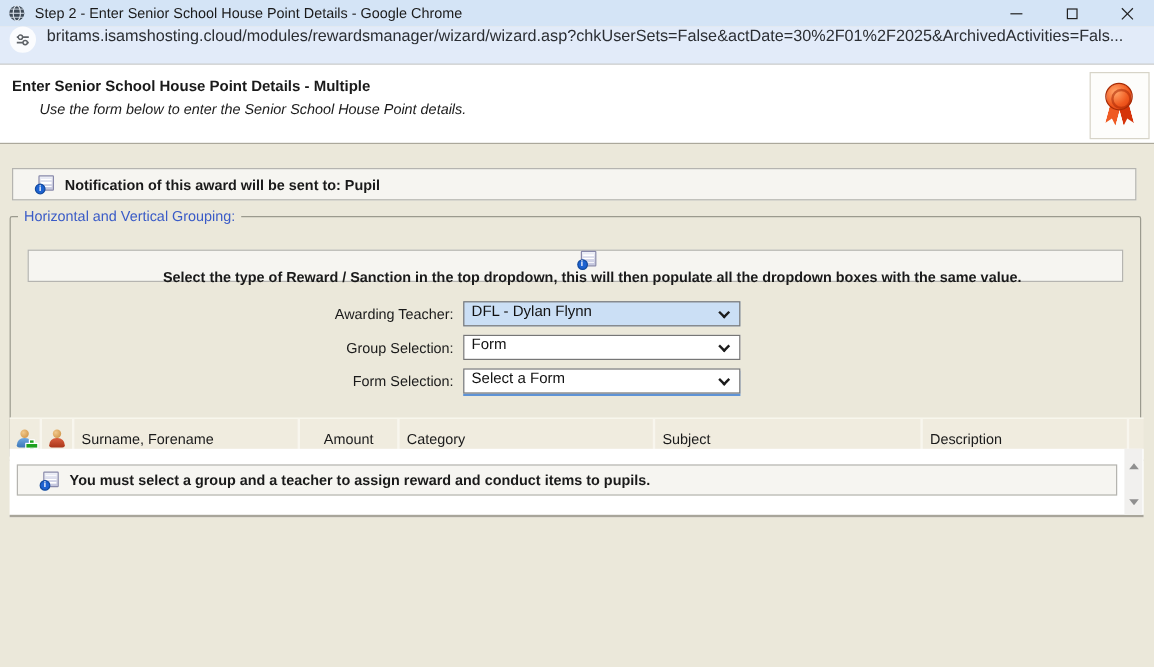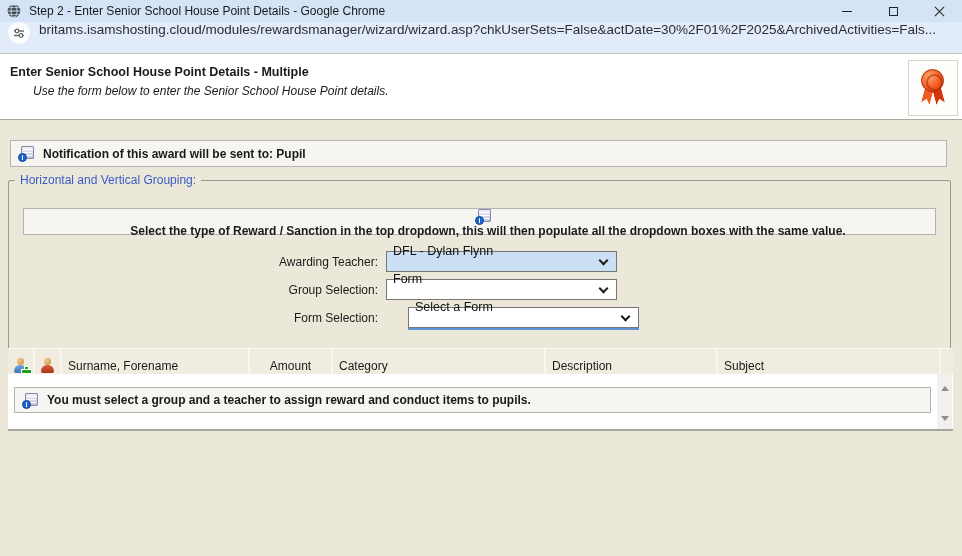--- a/index.html
+++ b/index.html
@@ -63,21 +63,21 @@
   }
   .ribbon .medal::after {
     content:""; position:absolute; left:4px; top:4px; width:13px; height:13px;
     border-radius:50%; border:2px solid rgba(170,40,5,.55);
   }
   
   .main { position:absolute; top:120px; left:0; width:962px; height:436px; background:#ebe8da; }
   
   .notice {
     position:absolute; background:#f6f5f1; border:1px solid #b5b4b0;
-    display:flex; align-items:center; padding-left:8px;
+    display:flex; align-items:center; padding-left:19px;
     font-size:12px; font-weight:700; color:#1a1a1a;
   }
   .notice .txt { margin-left:9px; }
   .notice-top  { left:10px; top:20px;  width:937px; height:27px; }
   
   .info-icon { position:relative; width:15px; height:15px; flex:0 0 auto; }
   .info-icon .doc {
     position:absolute; left:2px; top:0; right:0; bottom:2px;
     background:linear-gradient(#eef0f8,#c2c4dd); border:1px solid #8889ab; border-radius:1px;
   }
@@ -99,30 +99,30 @@
   .legend {
     position:absolute; top:-8px; left:6px; background:#ebe8da; padding:0 5px;
     font-size:12px; color:#3a5bc7;
   }
   .notice-help { left:14px; top:27px; width:913px; height:27px;flex-direction:column; }
   .frow { position:absolute; left:0; width:100%; height:21px; display:flex; align-items:center; }
   .frow .flabel { width:369px; text-align:right; font-size:12px; padding-right:0; }
   .select-box {
     margin-left:8px; position:relative; width:231px; height:21px;
     background:#fff; border:1px solid #767676;
-    display:flex; align-items:flex-end; padding:0 22px 13px 6px;
+    display:flex; align-items:flex-start; padding:0 22px 13px 6px;
     font-size:12.5px; color:#111;
   }
   .select-box .chev {
     position:absolute; right:9px; top:5px; width:7px; height:7px;
     border-right:2px solid #1c1c1c; border-bottom:2px solid #1c1c1c; transform:rotate(45deg);
   }
   .sel-highlight { background:#cbdff5; }
   .sel-focus { box-shadow:0 2px 0 0 #5e93d6; }
-  .frow1 { top:70px; } .frow2 { top:98px; } .frow3 { top:126px;gap:22px; }
+  .frow1 { top:70px; } .frow2 { top:98px; } .frow3 { top:126px; }
   
   .thead {
     position:absolute; left:8px; top:228px; width:945px; height:36px;
     display:flex; background:#f0ecdf; border-top:1px solid #fbf9f1; border-bottom:1px solid #c9c5b5;
   }
   .th {
     height:100%; display:flex; align-items:center; padding-left:6px;
     font-size:12px; border-right:2px solid #f8f6ee; flex:0 0 auto;
   }
   .th-icon { justify-content:center; padding-left:0; }
@@ -270,22 +270,22 @@
       </div>
       <div class="th th-icon" style="width:27px">
         <span class="person">
           <span class="head"></span>
             <span class="body body-red"></span>
         </span>
       </div>
       <div class="th" style="width:188px">Surname, Forename</div>
       <div class="th th-amount" style="width:83px">Amount</div>
       <div class="th" style="width:213px">Category</div>
+      <div class="th" style="width:223px">Subject</div>
       <div class="th" style="width:172px">Description</div>
-      <div class="th" style="width:223px">Subject</div>
       <div class="th" style="width:12px; border-right:none"></div>
     </div>
 
     <div class="tbody">
       <div class="notice notice-empty">
         <span class="info-icon">
             <span class="doc"></span>
             <span class="badge"></span>
           </span>
         <span class="txt">You must select a group and a teacher to assign reward and conduct items to pupils.</span>

